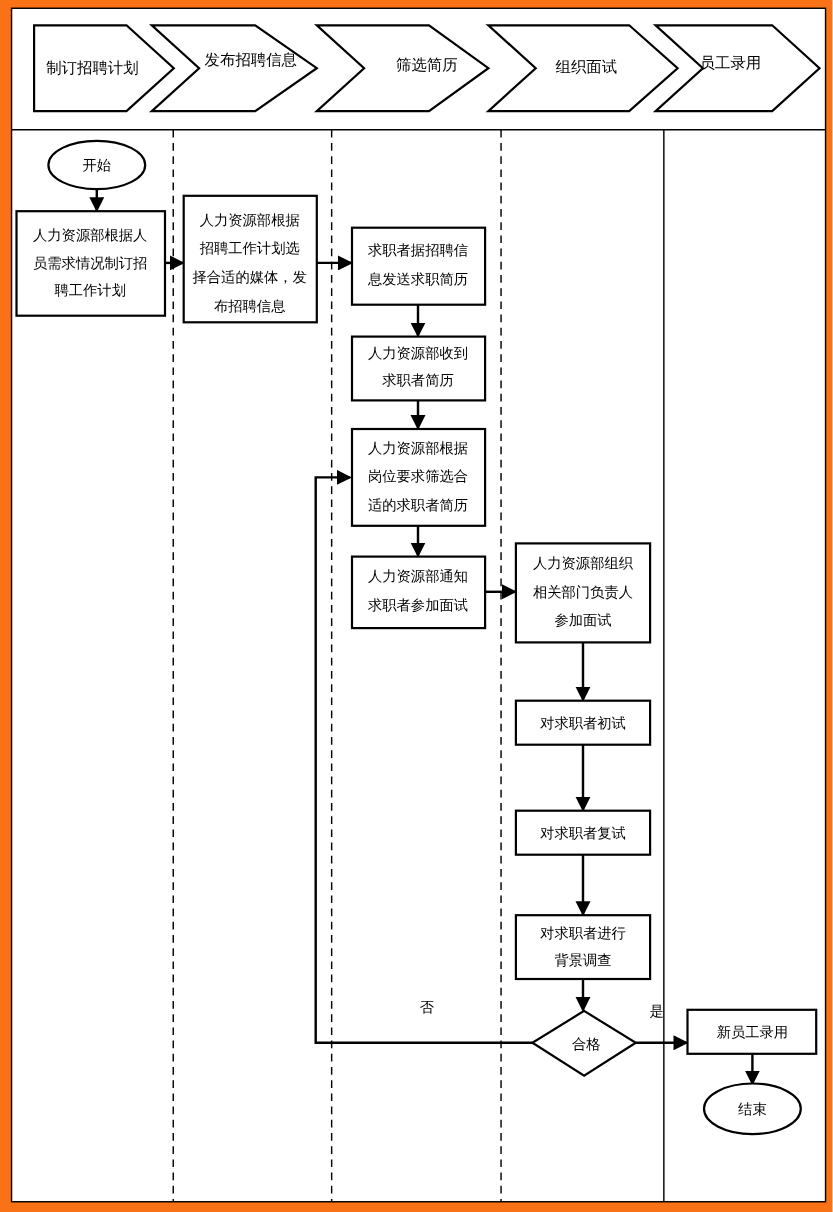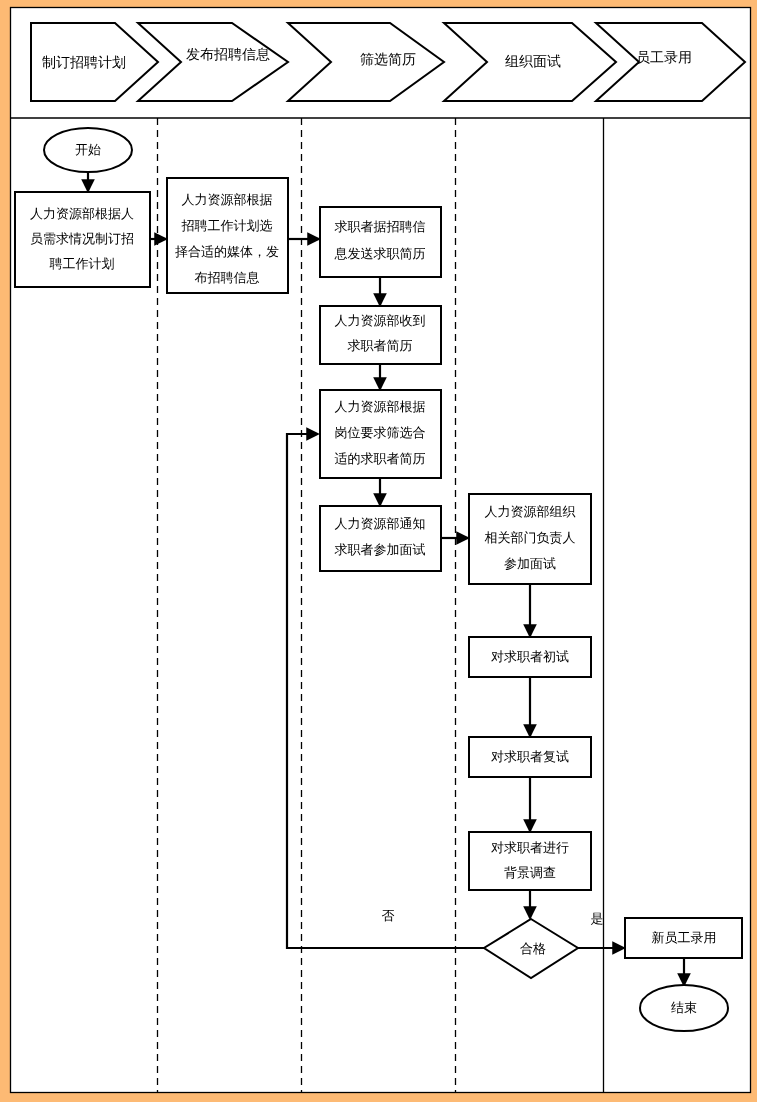--- a/index.html
+++ b/index.html
@@ -1,20 +1,20 @@
 <!DOCTYPE html>
 <html><head>
 <meta charset="utf-8">
 <style>
   html,body{margin:0;padding:0;background:#ffffff;}
   body{
     font-family:"Liberation Sans","DejaVu Sans",sans-serif;
     width:757px;height:1102px;overflow:hidden;
   }
-  #stage{position:relative;width:757px;height:1102px;background:#fdba74;}
+  #stage{position:relative;width:757px;height:1102px;background:#f97316;}
   svg#flow{position:absolute;left:0;top:0;width:757px;height:1102px;}
   .shape-fill{fill:#ffffff;}
   .shape-stroke{stroke:#000000;stroke-width:2;}
   .conn{stroke:#000000;stroke-width:2.2;fill:none;}
   .dashed-div{stroke:#000000;stroke-width:1.3;fill:none;stroke-dasharray:7 5;}
   .solid-div{stroke:#000000;stroke-width:1.3;fill:none;}
   .nodetext{
     font-family:"Liberation Sans","DejaVu Sans",sans-serif;
     font-size:13px;fill:#000;text-anchor:middle;
     dominant-baseline:middle;

